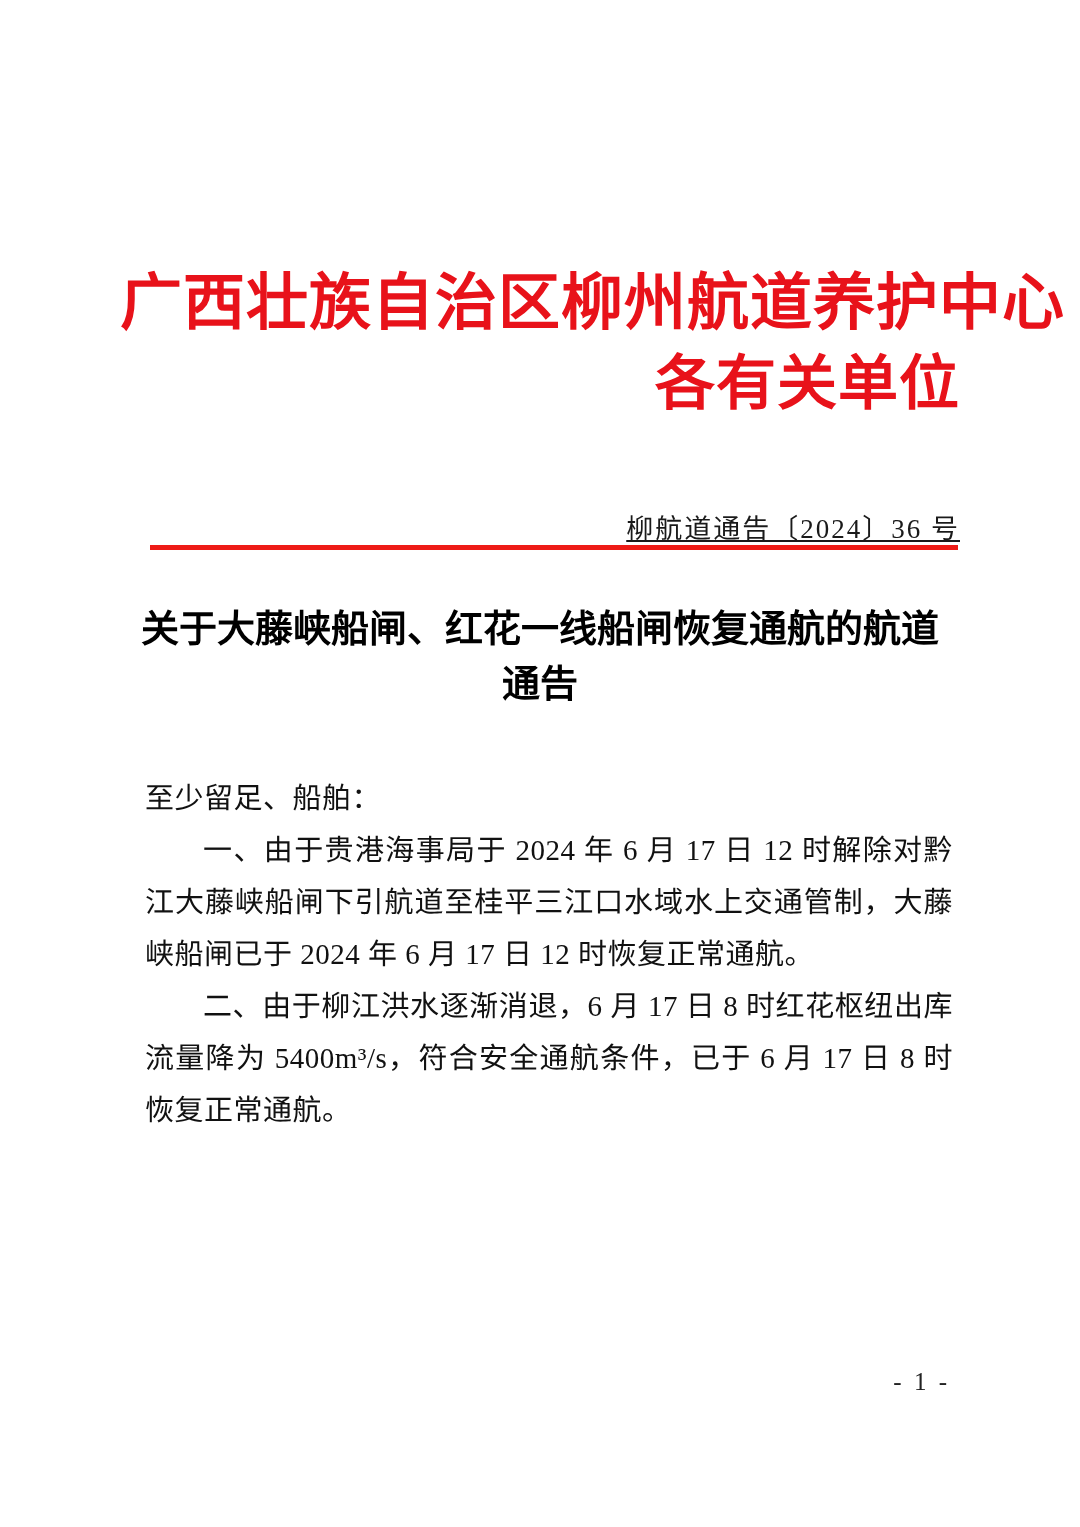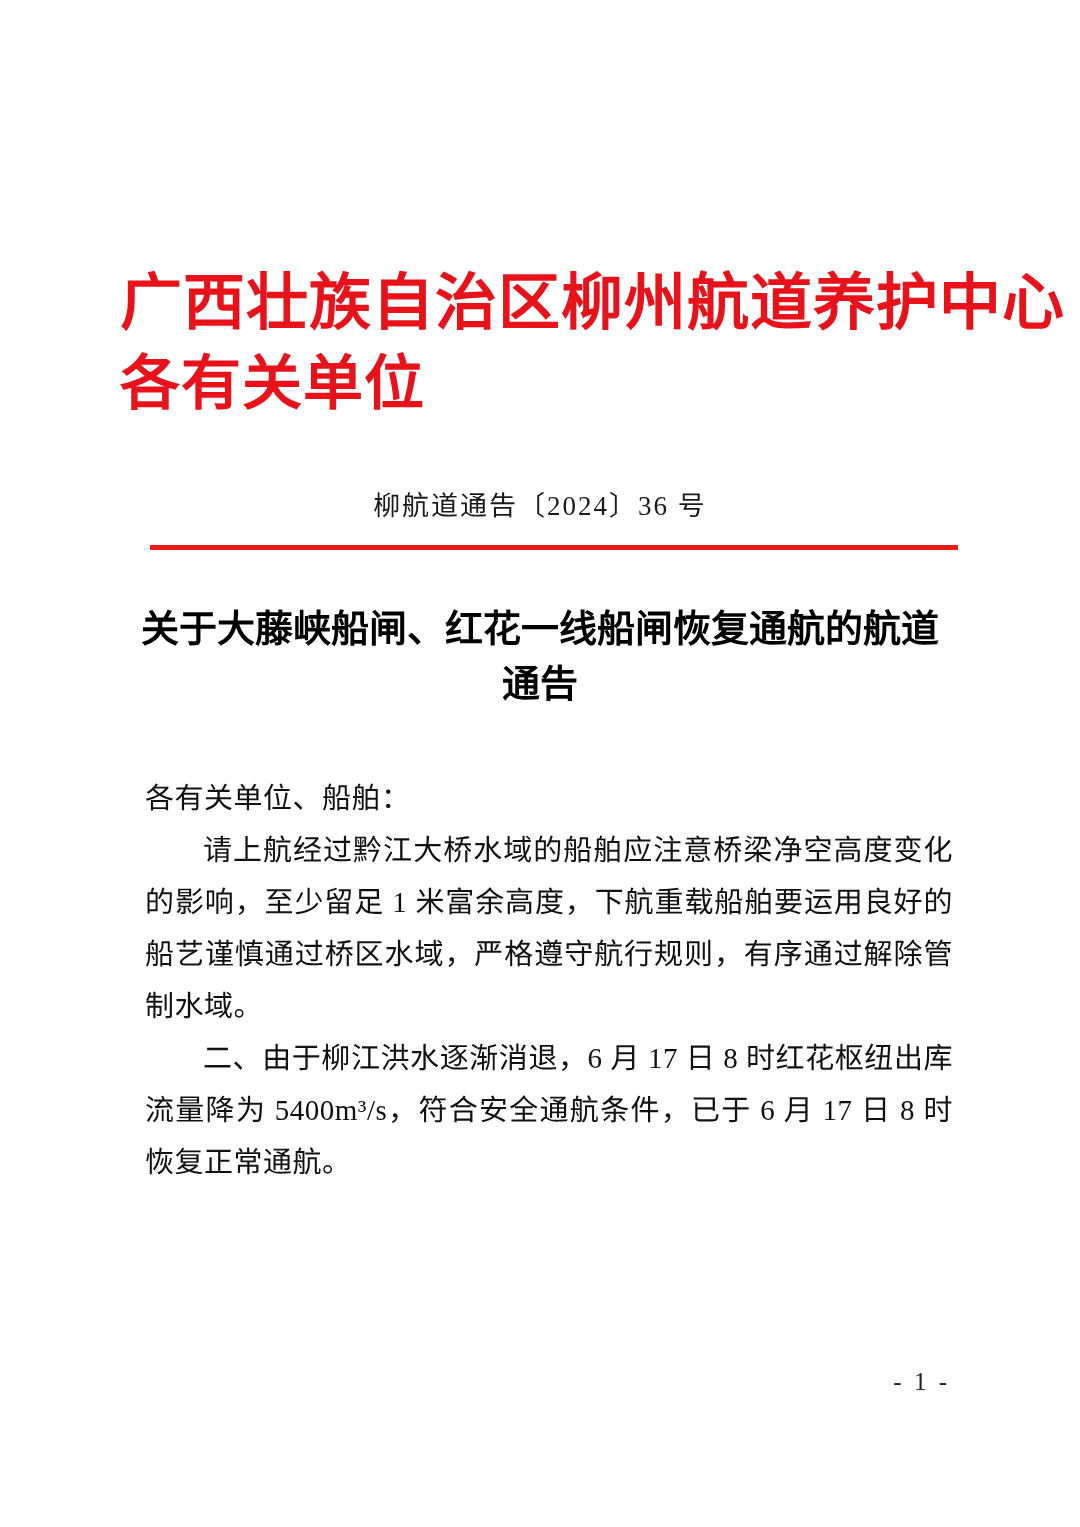--- a/index.html
+++ b/index.html
@@ -21,48 +21,49 @@
     overflow: hidden;
     box-sizing: border-box;
   }
 
   
   .masthead {
     position: absolute;
     left: 120px;
     top: 262px;
     width: 840px;
-    text-align: left;
+    text-align: right;
   }
   .masthead-line {
     color: #e8121a;
     font-family: "Liberation Serif", "DejaVu Serif", serif;
     font-weight: 700;
     font-size: 62px;
     line-height: 82px;
     letter-spacing: 1px;
     white-space: nowrap;
   }
   .masthead-line.second {
     font-size: 60px;
     line-height: 80px;
   }
 
   
   .doc-number {
     position: absolute;
     left: 120px;
-    top: 488px;
+    top: 511px;
     width: 840px;
-    text-align: center;
+    text-align: right;
     font-family: "Liberation Serif", "DejaVu Serif", serif;
     font-size: 27px;
     line-height: 36px;
     letter-spacing: 2px;
     color: #1a1a1a;
+    text-decoration: underline;
   }
 
   
   .red-rule {
     position: absolute;
     left: 150px;
     top: 545px;
     width: 808px;
     height: 5px;
     background: #ee1b16;
@@ -127,20 +128,20 @@
     <div class="masthead-line second">各有关单位</div>
   </div>
 
   <div class="doc-number">柳航道通告〔2024〕36 号</div>
 
   <div class="red-rule"></div>
 
   <div class="headline">关于大藤峡船闸、红花一线船闸恢复通航的航道通告</div>
 
   <div class="body-block">
-    <p class="para">各有关单位、船舶：</p>
-    <p class="para indent">请上航经过黔江大桥水域的船舶应注意桥梁净空高度变化的影响，至少留足 1 米富余高度，下航重载船舶要运用良好的船艺谨慎通过桥区水域，严格遵守航行规则，有序通过解除管制水域。</p>
+    <p class="para">至少留足、船舶：</p>
+    <p class="para indent">一、由于贵港海事局于 2024 年 6 月 17 日 12 时解除对黔江大藤峡船闸下引航道至桂平三江口水域水上交通管制，大藤峡船闸已于 2024 年 6 月 17 日 12 时恢复正常通航。</p>
     <p class="para indent">二、由于柳江洪水逐渐消退，6 月 17 日 8 时红花枢纽出库流量降为 5400m³/s，符合安全通航条件，已于 6 月 17 日 8 时恢复正常通航。</p>
   </div>
 
   <div class="page-number">- 1 -</div>
 
 </div>
 
 </body></html>

